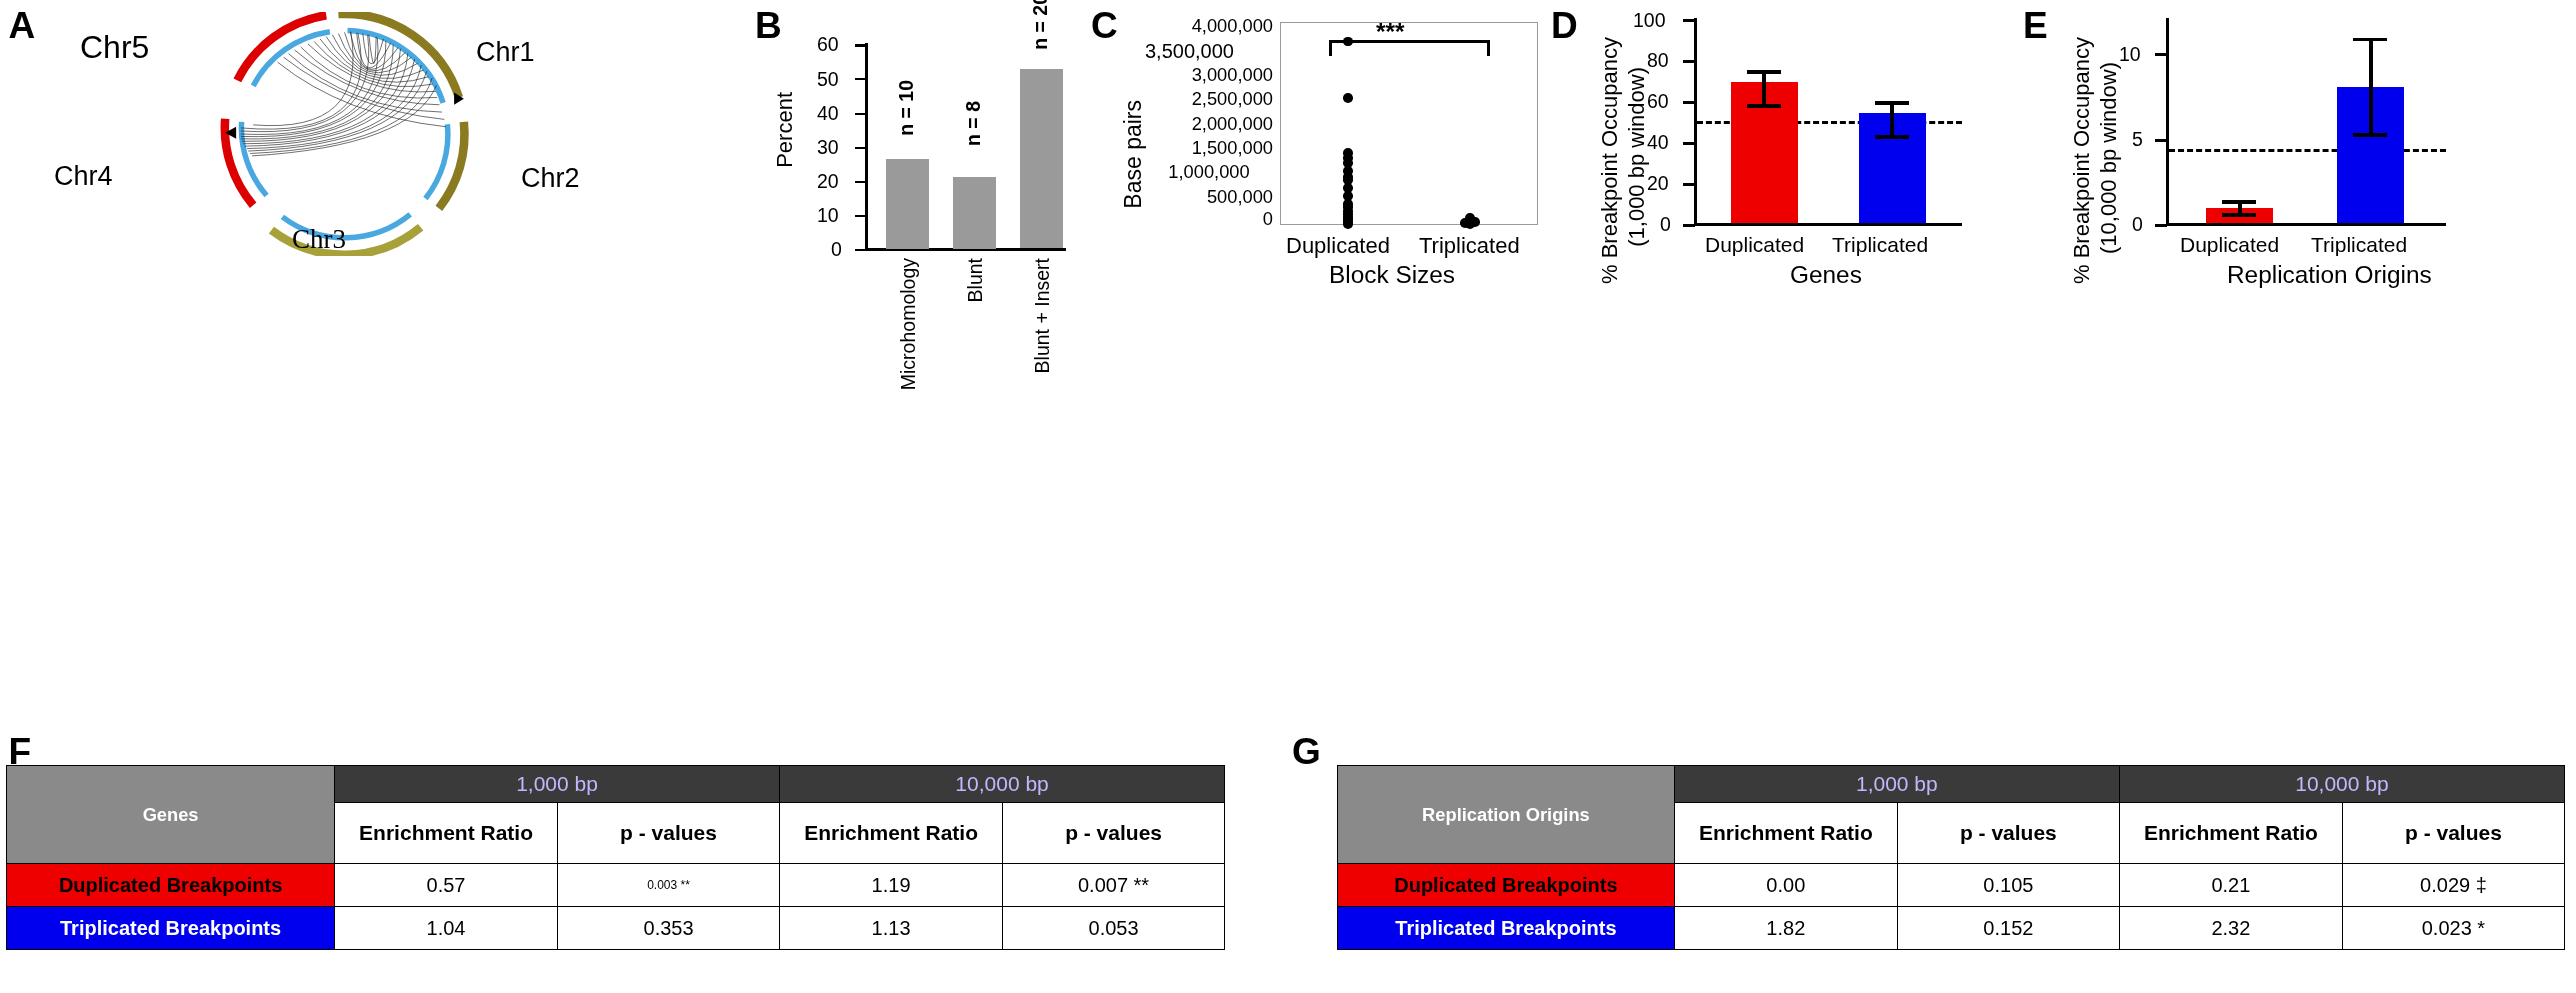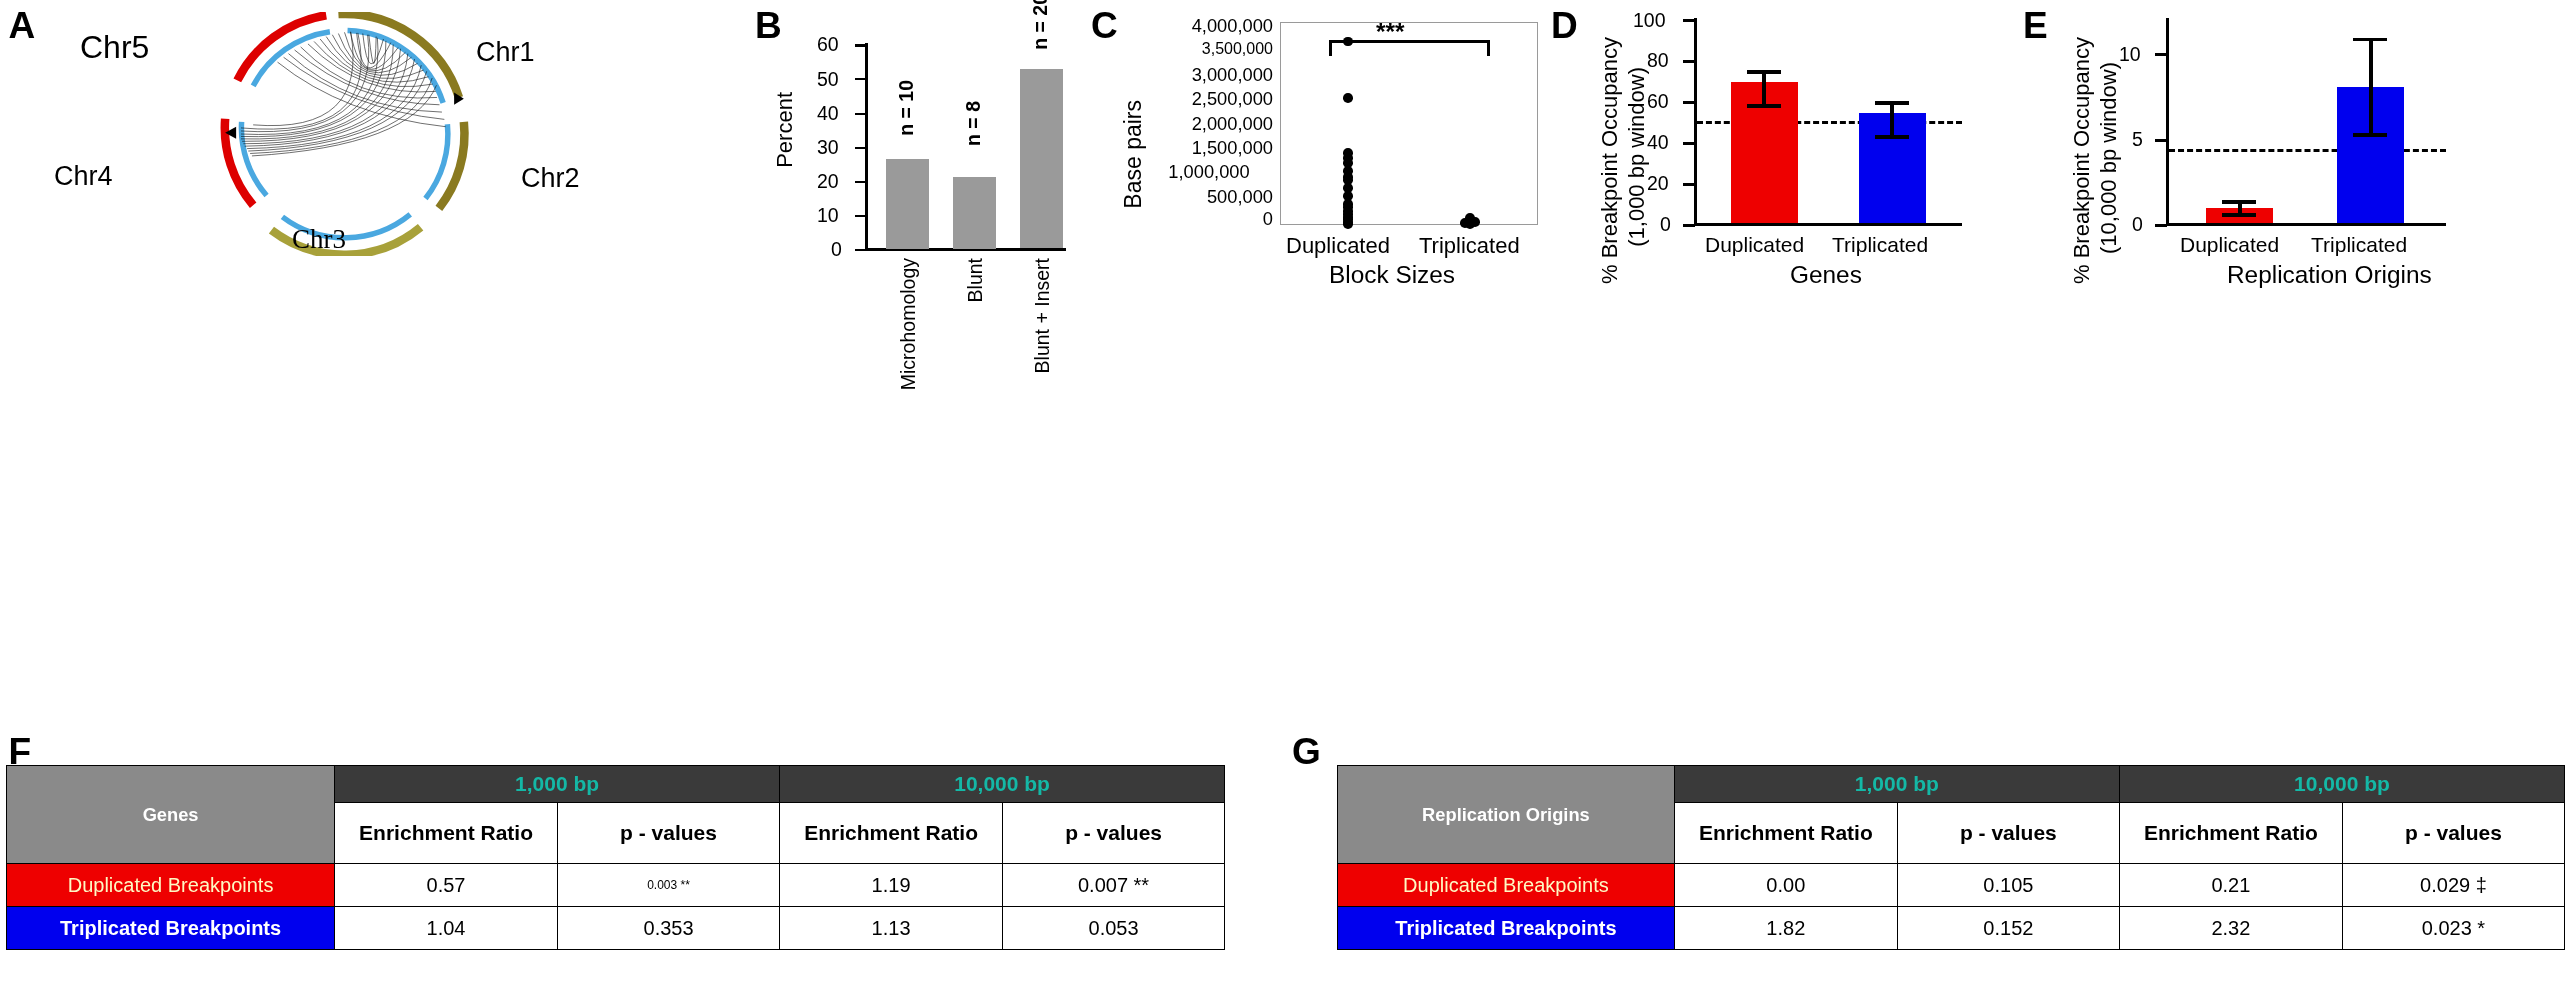--- a/index.html
+++ b/index.html
@@ -6,23 +6,23 @@
   body{width:2576px;height:994px;font-family:"Liberation Sans",sans-serif;color:#000;position:relative;overflow:hidden;}
   .panel-letter{position:absolute;font-size:37px;font-weight:bold;font-family:"Liberation Sans",sans-serif;}
   .abs{position:absolute;}
   .vtext{writing-mode:vertical-rl;transform:rotate(180deg);white-space:nowrap;}
   .axis-line{position:absolute;background:#000;}
   .tick{position:absolute;background:#000;}
   .bar{position:absolute;}
   .lbl{position:absolute;white-space:nowrap;}
   table{border-collapse:collapse;}
   .tbl td,.tbl th{border:1.2px solid #000;text-align:center;vertical-align:middle;font-size:18.3px;font-family:"Liberation Sans",sans-serif;}
-  .hdr-dark{background:#3a3a3a;color:#14b8a6;font-weight:bold;}
+  .hdr-dark{background:#3a3a3a;color:#c4b5fd;font-weight:normal;}
   .hdr-grey{background:#8a8a8a;color:#fff;font-weight:bold;font-size:21px;}
-  .row-red{background:#ee0000;color:#fef9c3;font-weight:normal;margin-top:44px;}
+  .row-red{background:#ee0000;color:#000000;font-weight:bold;margin-top:44px;}
   .row-blue{background:#0000ee;color:#fff;font-weight:bold;}
   .errbar{position:absolute;background:#000;}
   .dashed{position:absolute;border-top:3.7px dashed #000;}
   .dot{position:absolute;width:9.7px;height:9.7px;border-radius:50%;background:#000;}
 </style>
 </head>
 <body>
 
 <div class="panel-letter" style="left:8.5px;top:4.9px;">A</div>
 
@@ -127,21 +127,21 @@
 <div class="abs" style="left:1085px;top:12.2px;width:463px;height:378px;">
   <div class="vtext abs" style="left:35px;top:88px;font-size:23px;">Base pairs</div>
 
   <div class="lbl" style="left:78px;top:196px;font-size:18.3px;width:110px;text-align:right;">0</div>
   <div class="lbl" style="left:66px;top:174px;font-size:18.3px;width:122px;text-align:right;">500,000</div>
   <div class="lbl" style="left:60px;top:149px;font-size:18.3px;width:128px;text-align:center;">1,000,000</div>
   <div class="lbl" style="left:60px;top:125px;font-size:18.3px;width:128px;text-align:right;">1,500,000</div>
   <div class="lbl" style="left:60px;top:101px;font-size:18.3px;width:128px;text-align:right;">2,000,000</div>
   <div class="lbl" style="left:60px;top:76px;font-size:18.3px;width:128px;text-align:right;">2,500,000</div>
   <div class="lbl" style="left:60px;top:52px;font-size:18.3px;width:128px;text-align:right;">3,000,000</div>
-  <div class="lbl" style="left:60px;top:27.4px;font-size:16px;width:128px;text-align:right;">3,500,000</div>
+  <div class="lbl" style="left:60px;top:27.4px;font-size:20px;width:128px;text-align:left;">3,500,000</div>
   <div class="lbl" style="left:60px;top:3px;font-size:18.3px;width:128px;text-align:right;">4,000,000</div>
 
   <div class="abs" style="left:195px;top:9.7px;width:256px;height:201px;border:1.8px solid #9a9a9a;"></div>
 
   <div class="abs" style="left:244px;top:27.4px;width:155px;height:13.4px;border-top:3px solid #000;border-left:3px solid #000;border-right:3px solid #000;"></div>
   <div class="lbl" style="left:291px;top:6.1px;font-size:24.4px;font-weight:bold;">***</div>
 
   <div class="dot" style="left:258px;top:24.4px;"></div>
   <div class="dot" style="left:258px;top:81px;"></div>
   <div class="dot" style="left:258px;top:136px;"></div>

